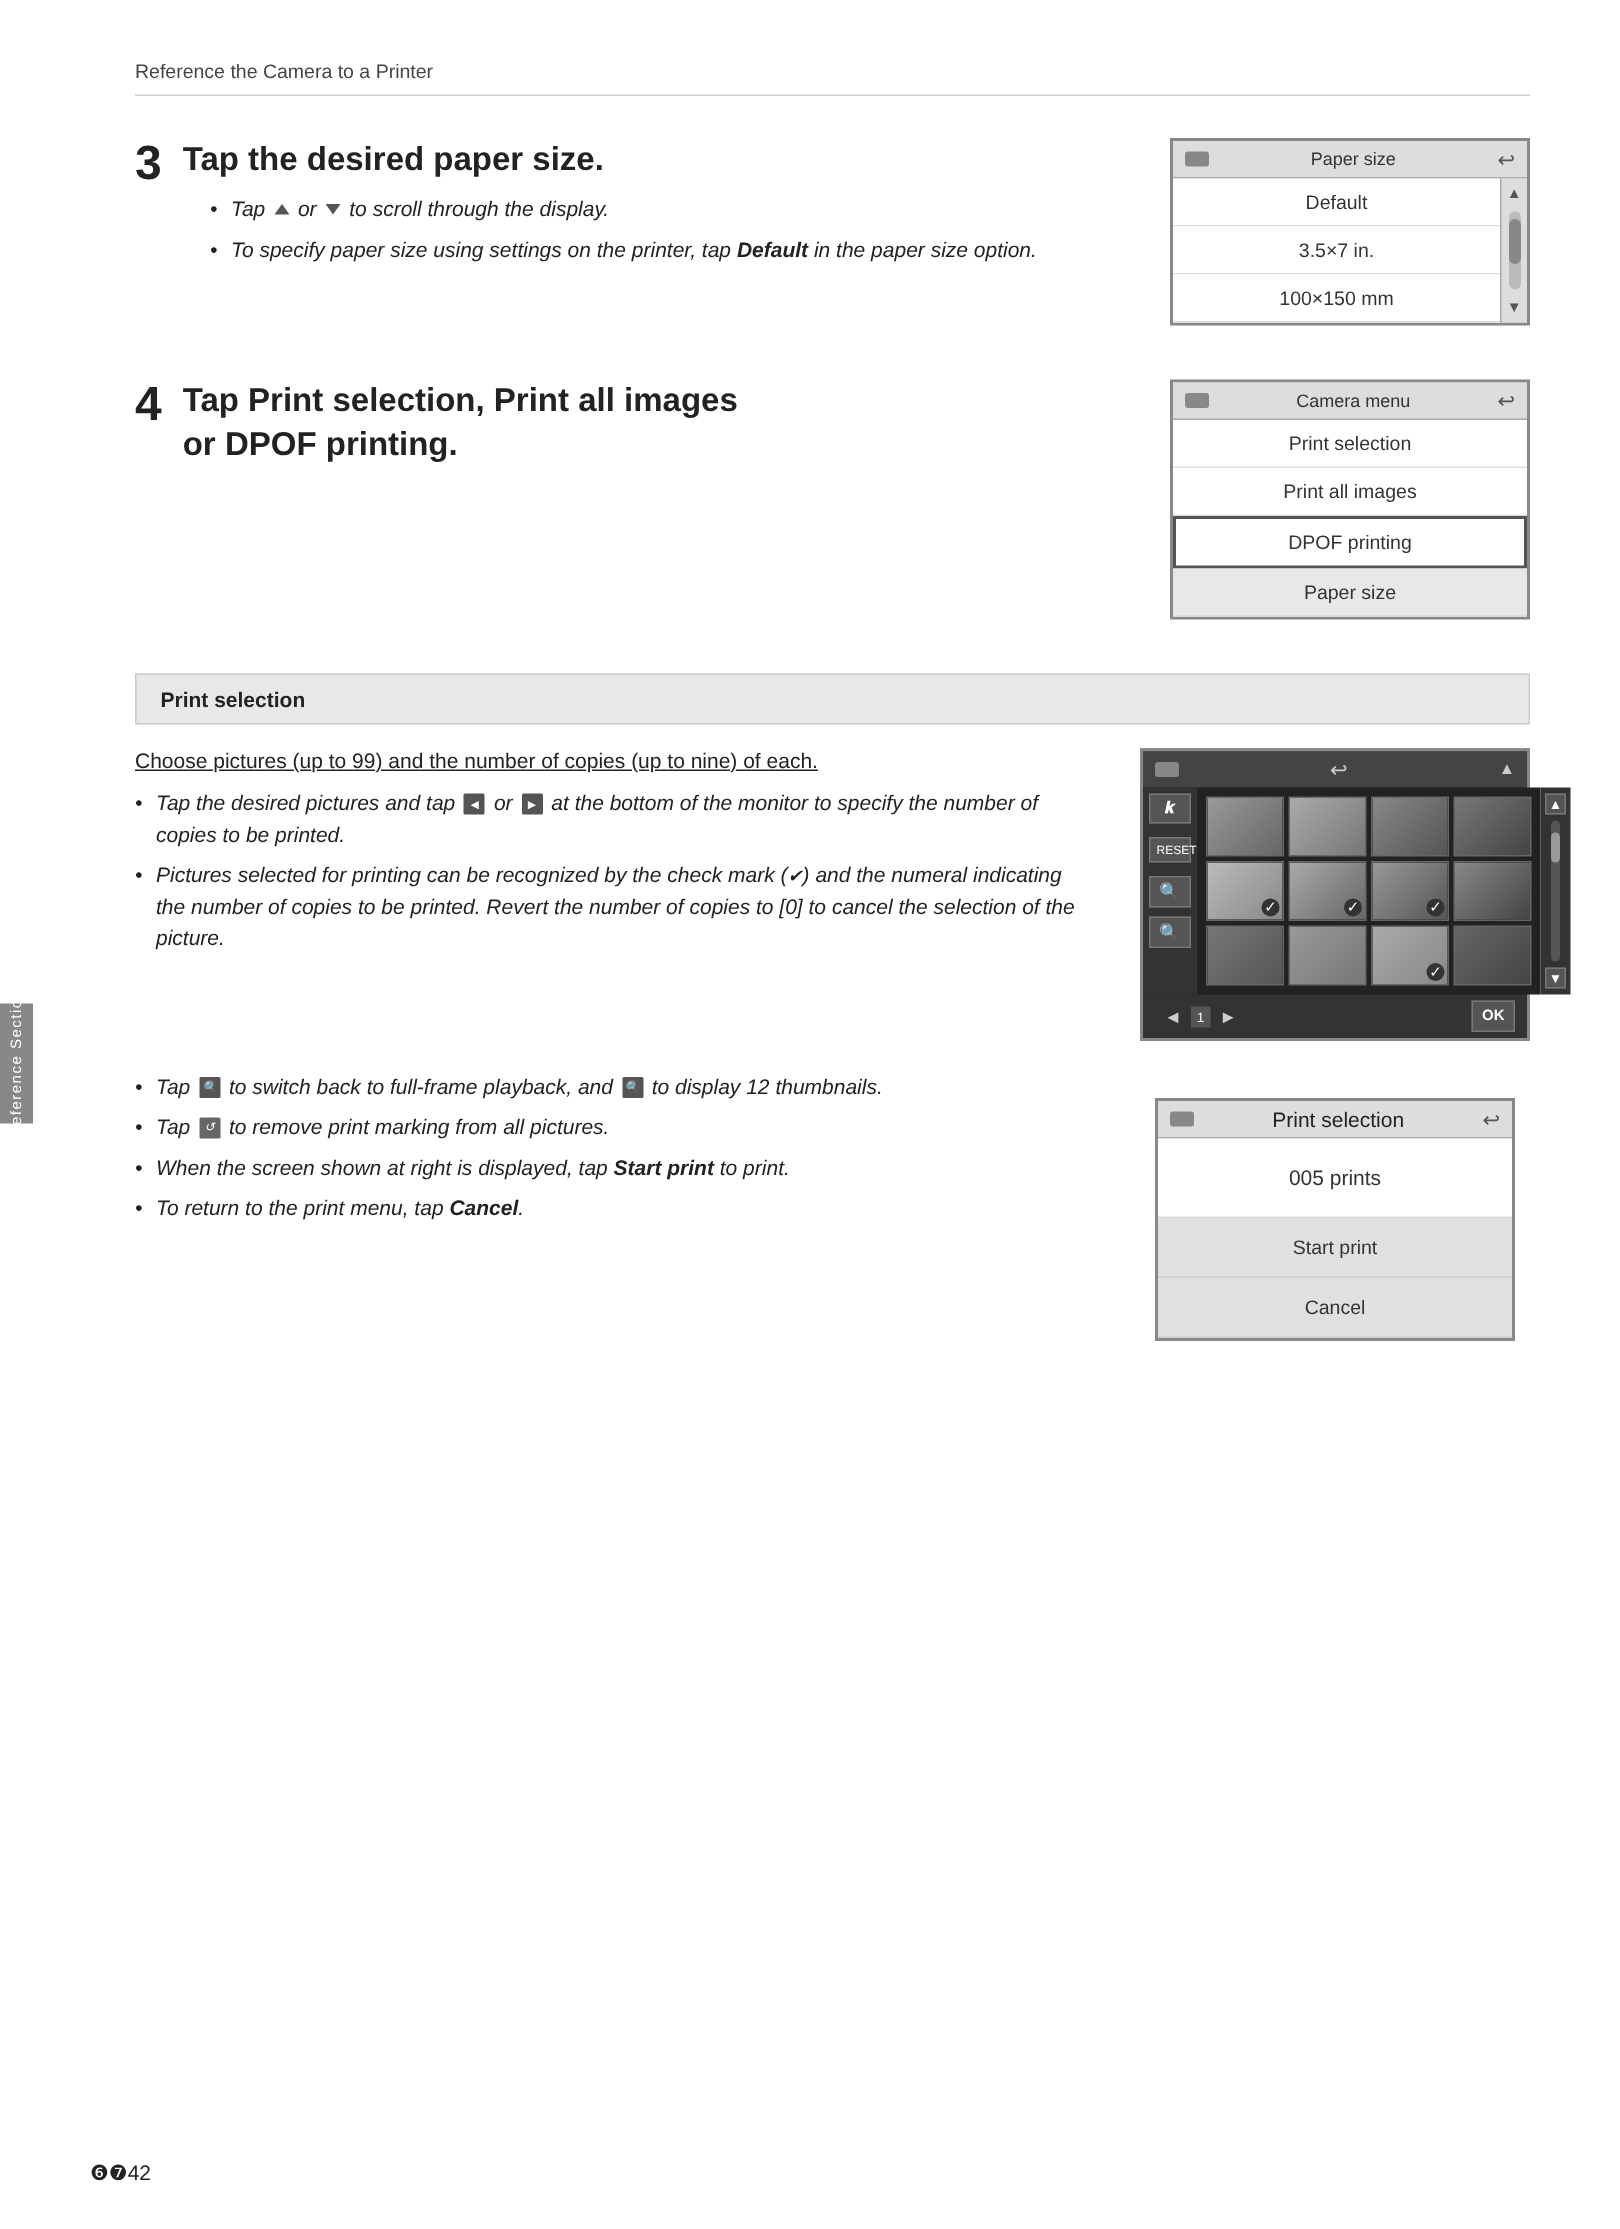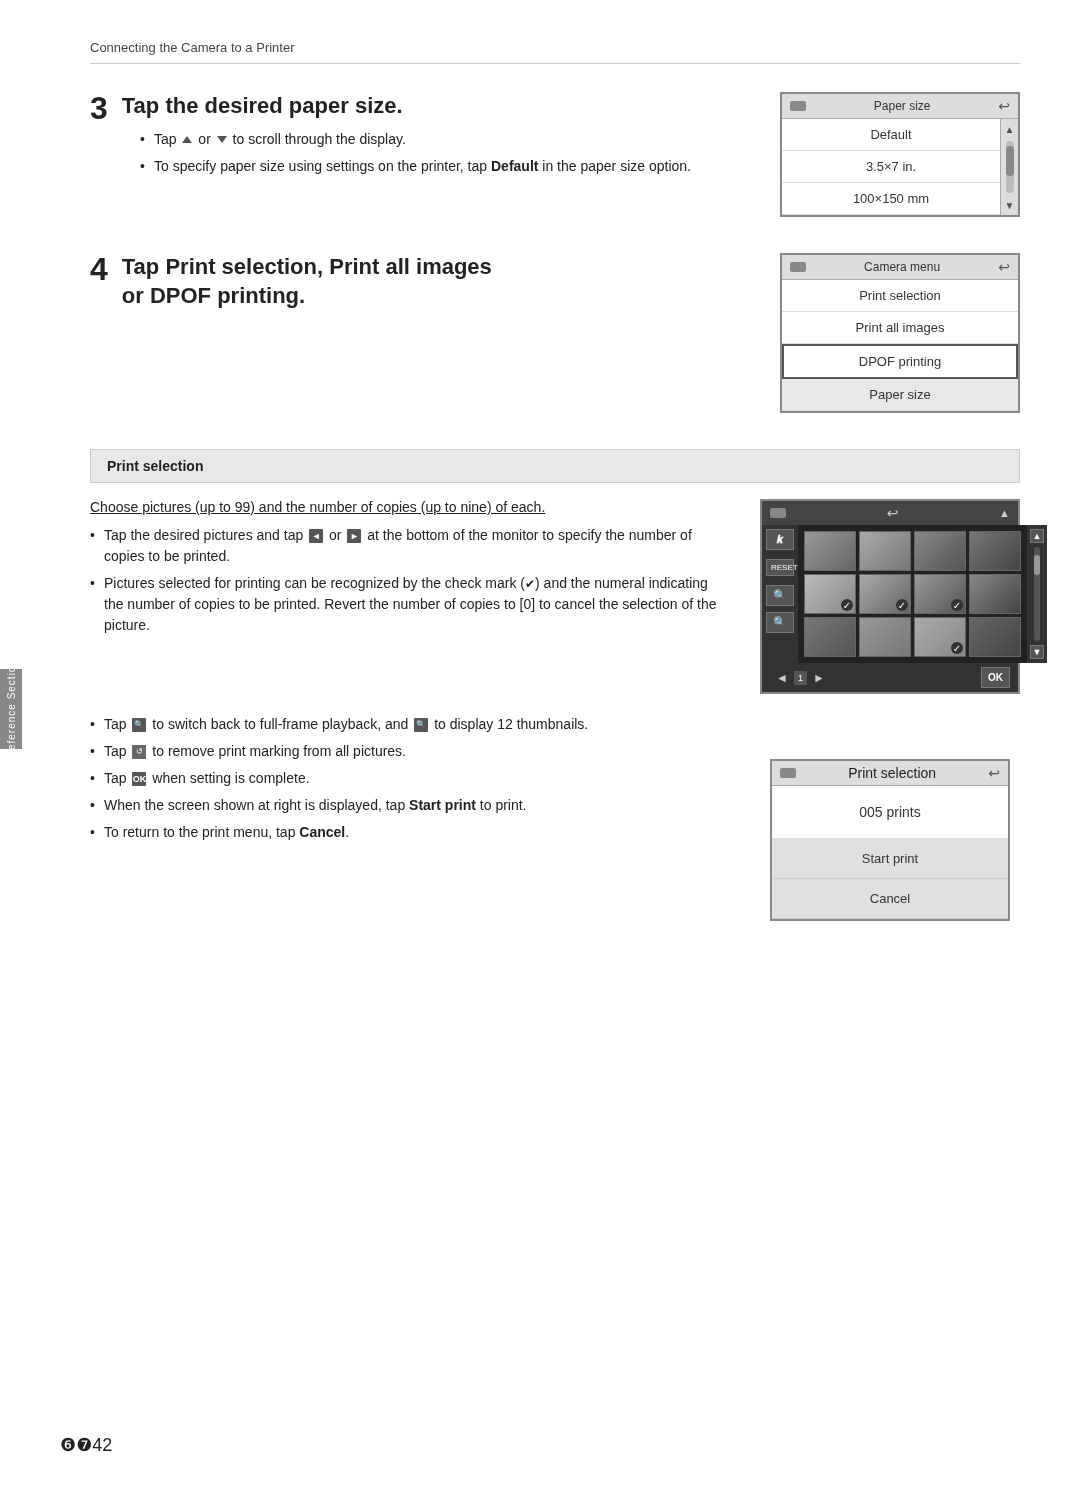--- a/index.html
+++ b/index.html
@@ -54,20 +54,21 @@
       padding: 0;
       margin: 0;
     }
 
     .bullet-list li {
       padding-left: 14px;
       position: relative;
       margin-bottom: 6px;
       line-height: 1.5;
       font-size: 14px;
+      font-style: italic;
     }
 
     .bullet-list li::before {
       content: "•";
       position: absolute;
       left: 0;
     }
 
     .bold { font-weight: bold; }
 
@@ -367,21 +368,21 @@
     }
 
     
     .page-footer {
       position: absolute;
       bottom: 30px;
       left: 60px;
       display: flex;
       align-items: center;
       gap: 4px;
-      font-size: 18px;
+      font-size: 14px;
       justify-content: center;
     }
 
     .sidebar-tab {
       position: absolute;
       left: 0;
       top: 45%;
       background: #888;
       width: 22px;
       height: 80px;
@@ -440,21 +441,21 @@
 </head>
 <body>
 
 <div class="sidebar-tab">
   <span class="sidebar-tab-text">Reference Section</span>
 </div>
 
 <div class="content-main">
 
   <div class="page-header">
-    <span>Connecting the Camera to a Printer</span>
+    <span>Reference the Camera to a Printer</span>
   </div>
 
   <div class="section">
     <div class="section-text">
       <div>
         <span class="step-number">3</span>
         <span class="step-title">Tap the desired paper size.</span>
       </div>
       <ul class="bullet-list" style="margin-top:8px; clear:both; padding-left: 50px;">
         <li>
@@ -608,23 +609,20 @@
 
     <div class="continuing-text">
       <ul class="bullet-list">
         <li>
           Tap <span class="inline-icon" style="font-size:8px;">🔍</span> to switch back to full-frame playback, and <span class="inline-icon" style="font-size:8px;">🔍</span> to display 12 thumbnails.
         </li>
         <li>
           Tap <span class="inline-icon" style="font-size:8px; background:#666;">↺</span> to remove print marking from all pictures.
         </li>
         <li>
-          Tap <span class="inline-icon" style="font-weight:bold; font-size:9px;">OK</span> when setting is complete.
-        </li>
-        <li>
           When the screen shown at right is displayed, tap <span class="bold">Start print</span> to print.
         </li>
         <li>
           To return to the print menu, tap <span class="bold">Cancel</span>.
         </li>
       </ul>
     </div>
 
     <div style="display: flex; justify-content: flex-end; margin-top: -120px; margin-right: 10px;">
       <div class="print-dialog-screen">

